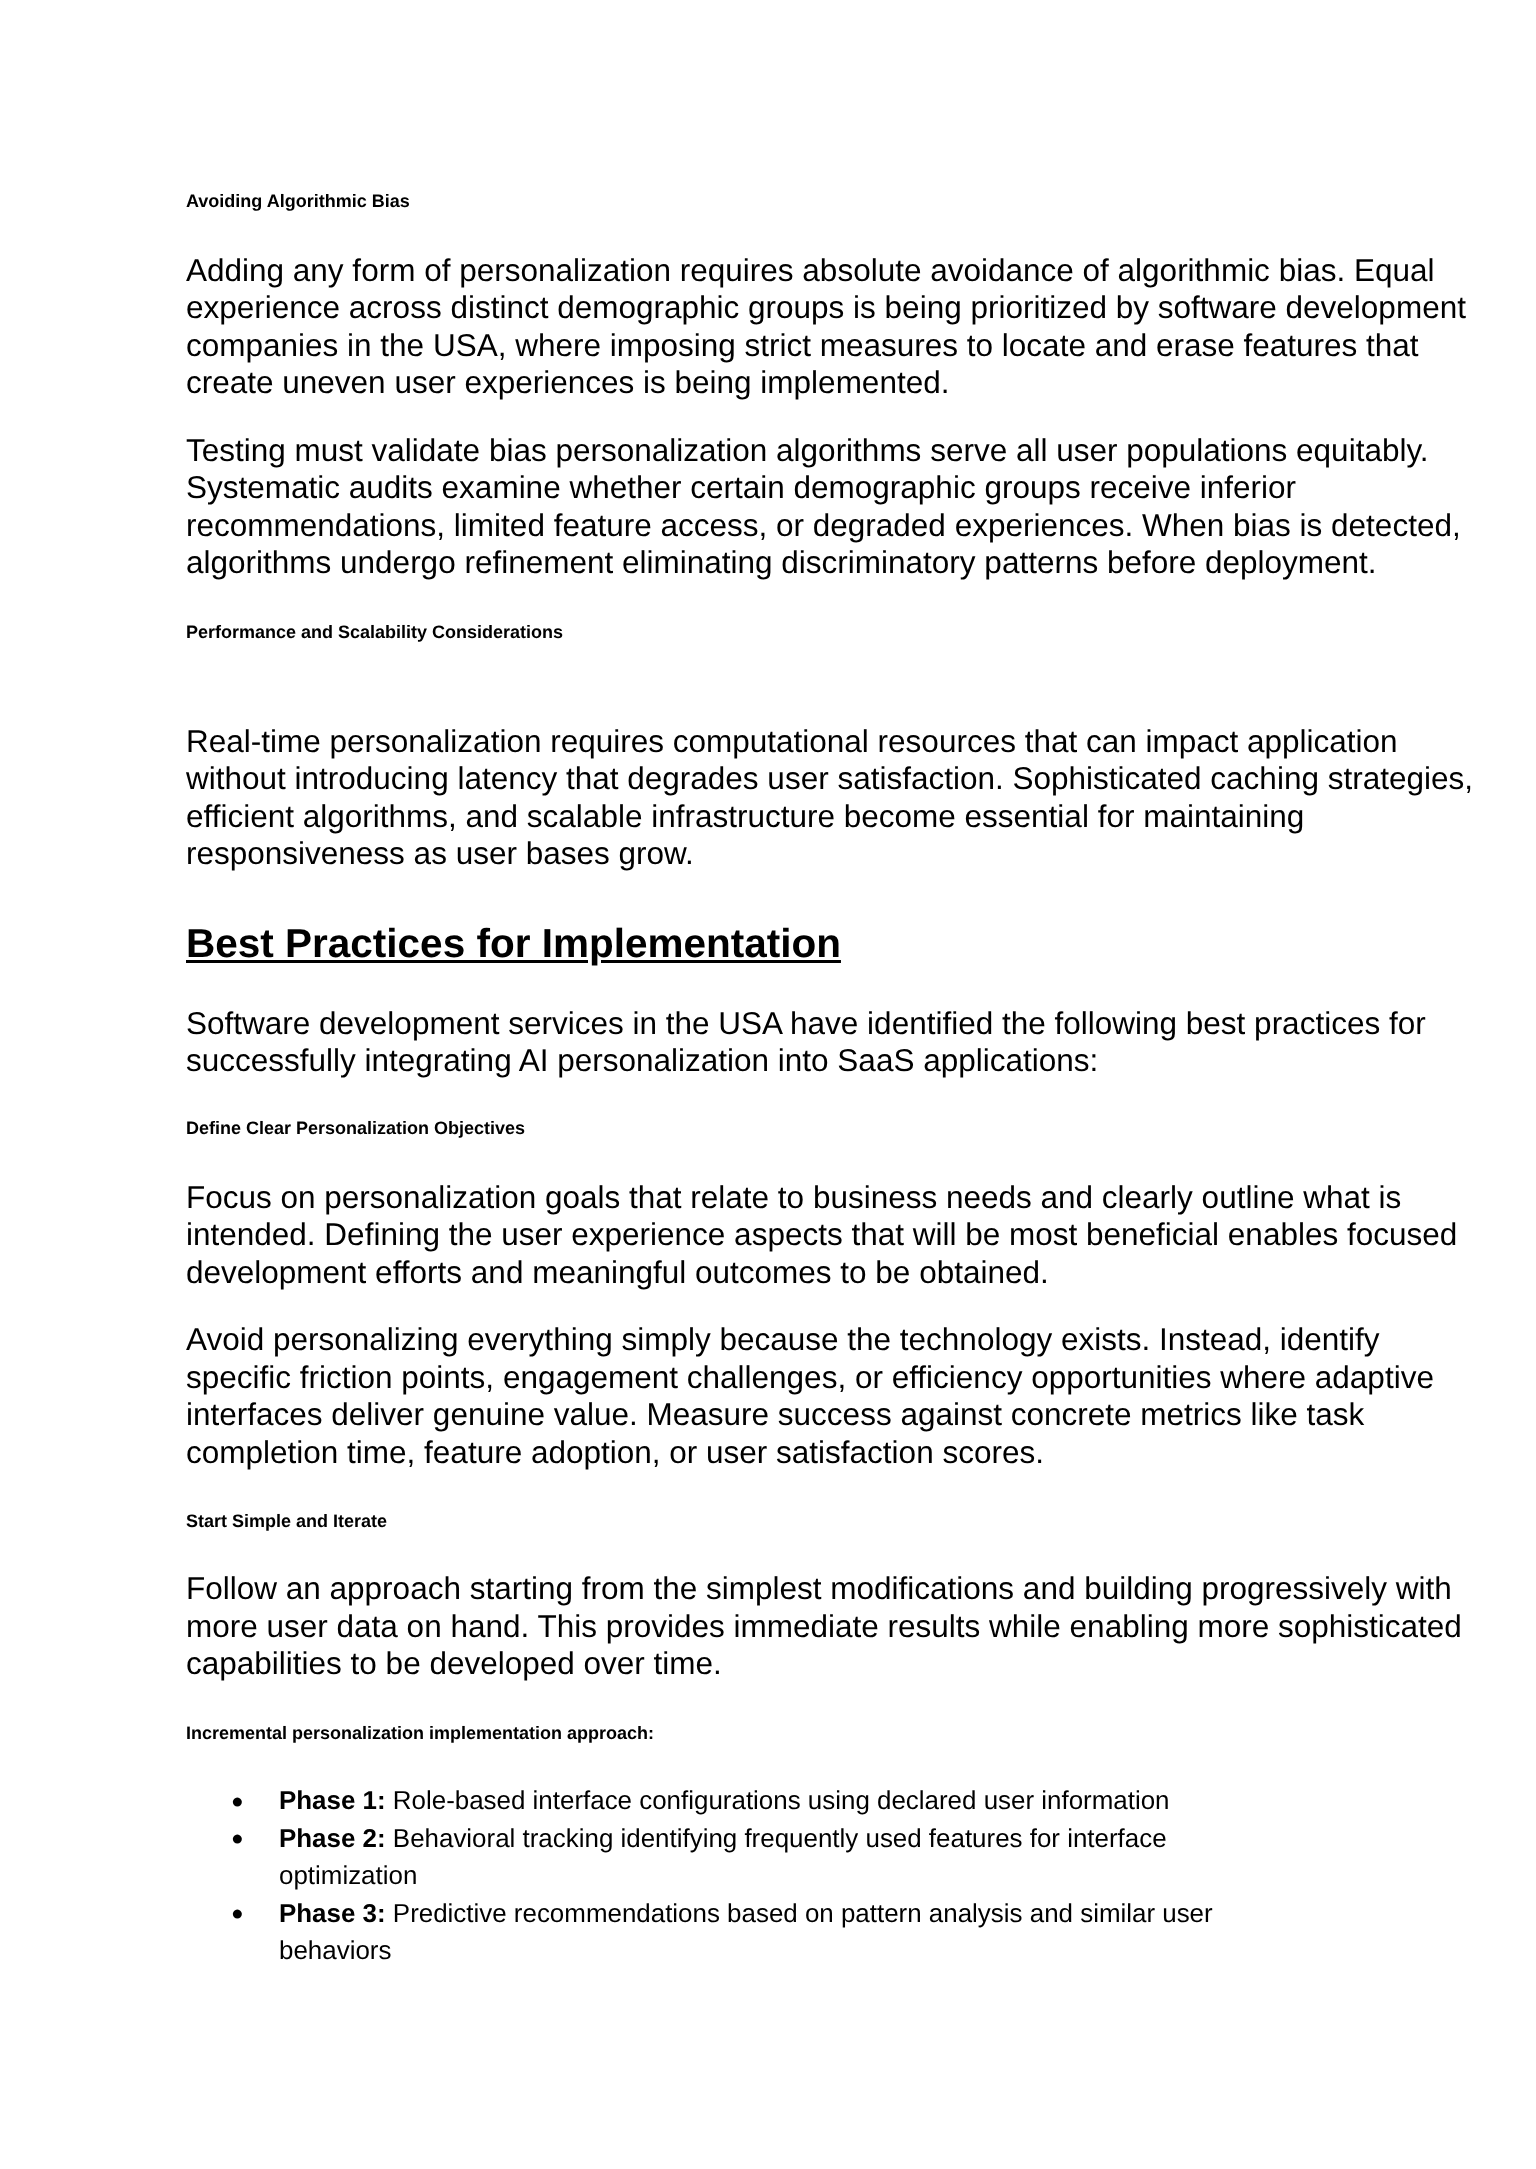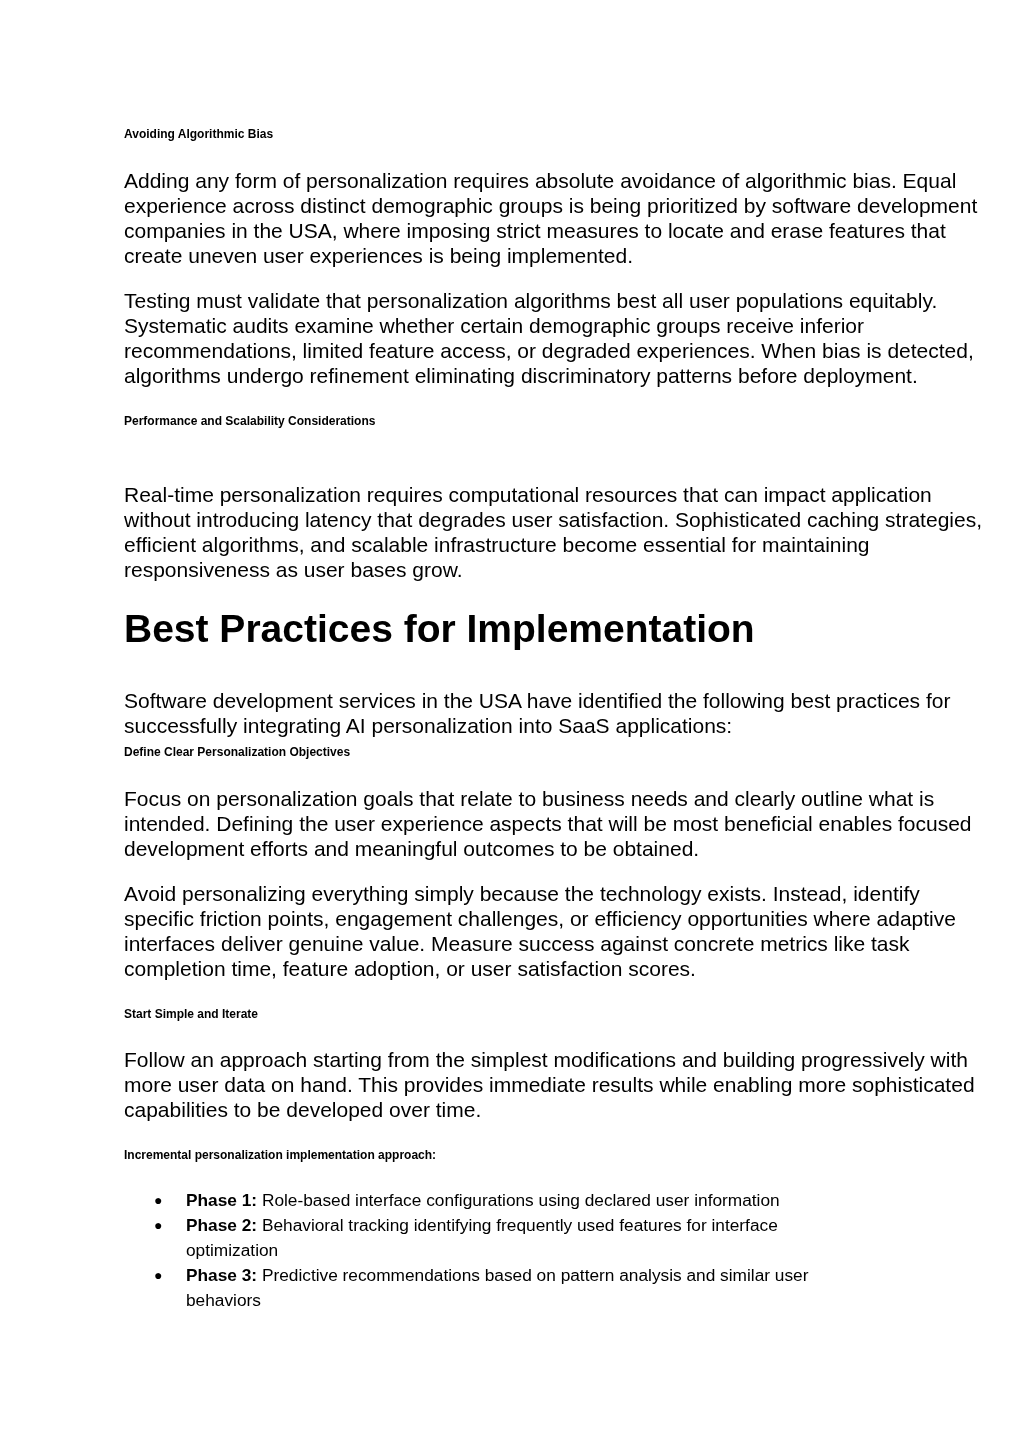--- a/index.html
+++ b/index.html
@@ -36,23 +36,24 @@
     .para {
       font-size: 21px;
       line-height: 25px;
     }
     .para .line {
       display: block;
       white-space: nowrap;
     }
     .h1 {
       font-weight: bold;
-      font-size: 39px;
+      font-size: 27px;
       line-height: 36px;
       white-space: nowrap;
+      text-decoration: underline;
     }
     .list {
       list-style: none;
       padding: 0;
       margin: 0;
     }
     .list li {
       position: relative;
       padding-left: 62px;
       font-size: 17.3px;
@@ -80,38 +81,38 @@
   <div class="block subhead" style="top:122px;">Avoiding Algorithmic Bias</div>
 
   <p class="block para" style="top:168px;">
     <span class="line">Adding any form of personalization requires absolute avoidance of algorithmic bias. Equal</span>
     <span class="line">experience across distinct demographic groups is being prioritized by software development</span>
     <span class="line">companies in the USA, where imposing strict measures to locate and erase features that</span>
     <span class="line">create uneven user experiences is being implemented.</span>
   </p>
 
   <p class="block para" style="top:288px;">
-    <span class="line">Testing must validate that personalization algorithms best all user populations equitably.</span>
+    <span class="line">Testing must validate bias personalization algorithms serve all user populations equitably.</span>
     <span class="line">Systematic audits examine whether certain demographic groups receive inferior</span>
     <span class="line">recommendations, limited feature access, or degraded experiences. When bias is detected,</span>
     <span class="line">algorithms undergo refinement eliminating discriminatory patterns before deployment.</span>
   </p>
 
   <div class="block subhead" style="top:409px;">Performance and Scalability Considerations</div>
 
   <p class="block para" style="top:482px;">
     <span class="line">Real-time personalization requires computational resources that can impact application</span>
     <span class="line">without introducing latency that degrades user satisfaction. Sophisticated caching strategies,</span>
     <span class="line">efficient algorithms, and scalable infrastructure become essential for maintaining</span>
     <span class="line">responsiveness as user bases grow.</span>
   </p>
 
   <h1 class="block h1" style="top:611px; margin:0;">Best Practices for Implementation</h1>
 
-  <p class="block para" style="top:670px;margin-top:18px;">
+  <p class="block para" style="top:670px;">
     <span class="line">Software development services in the USA have identified the following best practices for</span>
     <span class="line">successfully integrating AI personalization into SaaS applications:</span>
   </p>
 
   <div class="block subhead" style="top:740px;">Define Clear Personalization Objectives</div>
 
   <p class="block para" style="top:786px;">
     <span class="line">Focus on personalization goals that relate to business needs and clearly outline what is</span>
     <span class="line">intended. Defining the user experience aspects that will be most beneficial enables focused</span>
     <span class="line">development efforts and meaningful outcomes to be obtained.</span>

